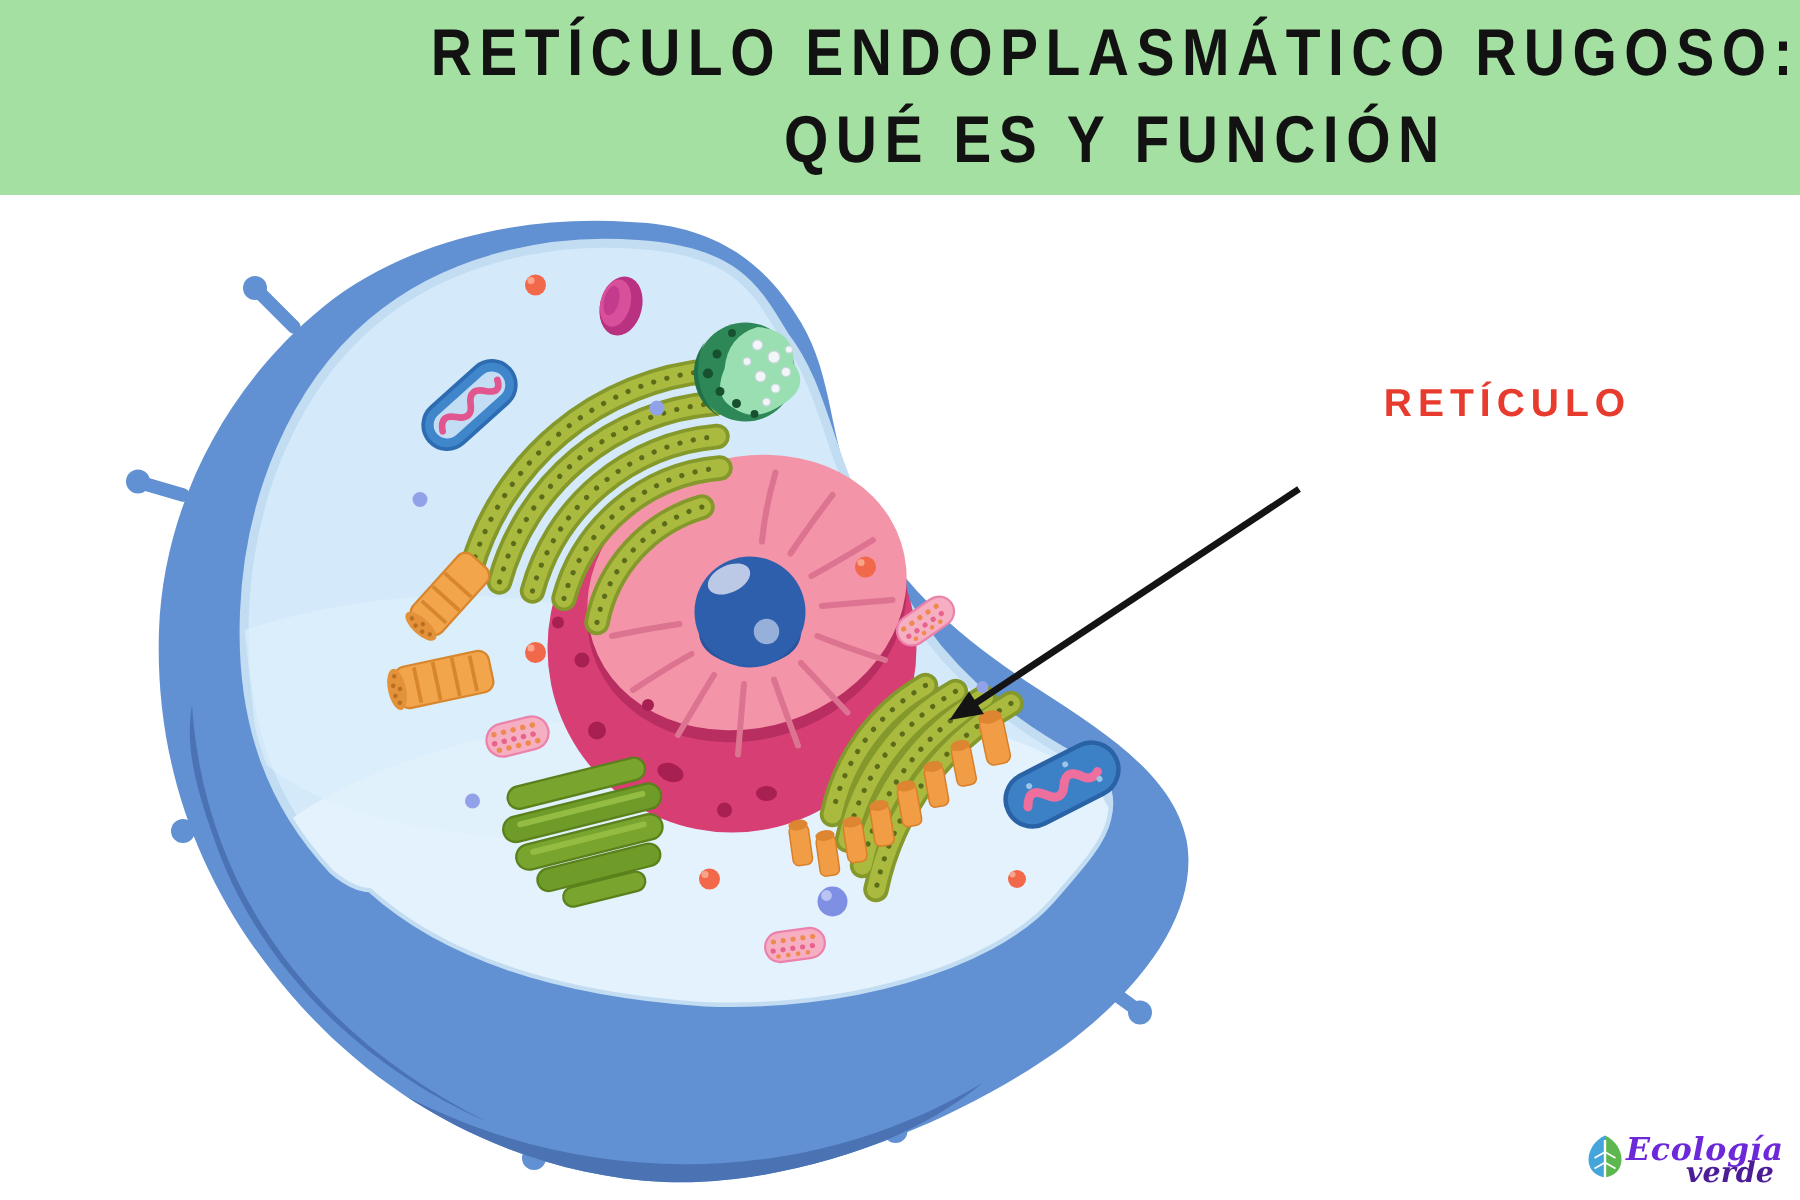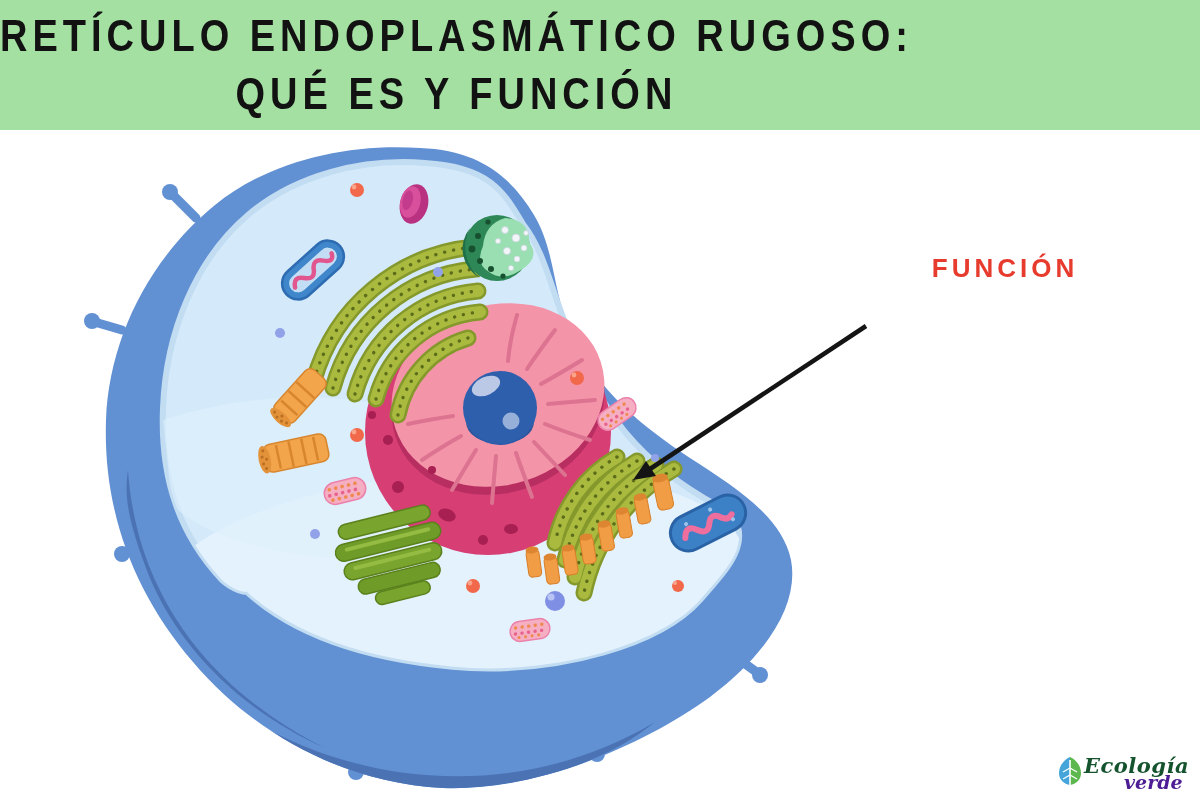--- a/index.html
+++ b/index.html
@@ -1,34 +1,34 @@
 <!DOCTYPE html>
 <html><head>
 <meta charset="utf-8">
 <style>
   html,body{margin:0;padding:0;background:#ffffff;}
   .page{position:relative;width:1200px;height:800px;overflow:hidden;background:#ffffff;
         font-family:"Liberation Sans",sans-serif;}
   
   .banner{position:absolute;left:0;top:0;width:1200px;height:130px;background:#a4e0a1;
-          display:flex;align-items:center;justify-content:flex-start;}
+          display:flex;align-items:center;justify-content:flex-end;}
   .banner h1{margin:0;text-align:center;color:#121212;font-weight:700;
              font-size:38px;line-height:50px;letter-spacing:5px;
              transform:scaleY(1.16);transform-origin:center;}
   .banner h1 span{display:block;white-space:nowrap;}
   
   .cell-svg{position:absolute;left:0;top:0;width:1200px;height:800px;}
   
   .annotation{position:absolute;left:830px;top:246px;width:350px;text-align:center;
               color:#e73b2e;font-weight:700;font-size:26px;line-height:45px;letter-spacing:4px;}
   .annotation div{white-space:nowrap;}
   
   .logo{position:absolute;right:12px;bottom:4px;width:130px;height:46px;}
   .logo .leaf{position:absolute;left:0;top:6px;}
-  .logo .w1{position:absolute;left:26px;top:3px;color:#14532d;font-weight:700;font-style:italic;
+  .logo .w1{position:absolute;left:26px;top:3px;color:#6d28d9;font-weight:700;font-style:italic;
             font-size:21px;font-family:"DejaVu Serif",serif;letter-spacing:0.5px;}
   .logo .w2{position:absolute;left:66px;top:21px;color:#4c1d95;font-weight:700;font-style:italic;
             font-size:19px;font-family:"DejaVu Serif",serif;}
 </style>
 </head>
 <body>
 
 <div class="page">
 
   <svg class="cell-svg" viewBox="0 0 1200 800">
@@ -344,21 +344,21 @@
   </svg>
 
   <header class="banner">
     <h1>
       <span>RETÍCULO ENDOPLASMÁTICO RUGOSO:</span>
       <span>QUÉ ES Y FUNCIÓN</span>
     </h1>
   </header>
 
   <div class="annotation">
-    <div>FUNCIÓN</div>
+    <div>RETÍCULO</div>
   </div>
 
   <div class="logo">
     <svg class="leaf" width="24" height="34" viewBox="0 0 24 34">
       <path d="M12,1 C5,4 1,11 1,17 C1,24 6,28 12,29 Z" fill="#45a5da"></path>
       <path d="M12,1 C19,4 23,11 23,17 C23,24 18,28 12,29 Z" fill="#5cb84e"></path>
       <line x1="12" y1="4" x2="12" y2="33" stroke="#ffffff" stroke-width="1.6"></line>
       <line x1="12" y1="12" x2="5" y2="16" stroke="#ffffff" stroke-width="1.2"></line>
       <line x1="12" y1="12" x2="19" y2="16" stroke="#ffffff" stroke-width="1.2"></line>
       <line x1="12" y1="19" x2="5" y2="23" stroke="#ffffff" stroke-width="1.2"></line>

